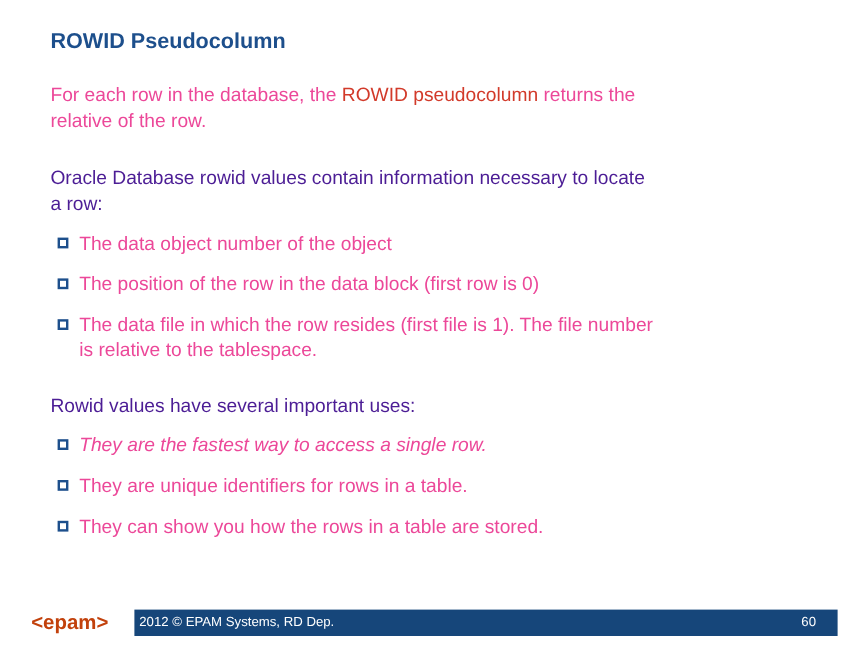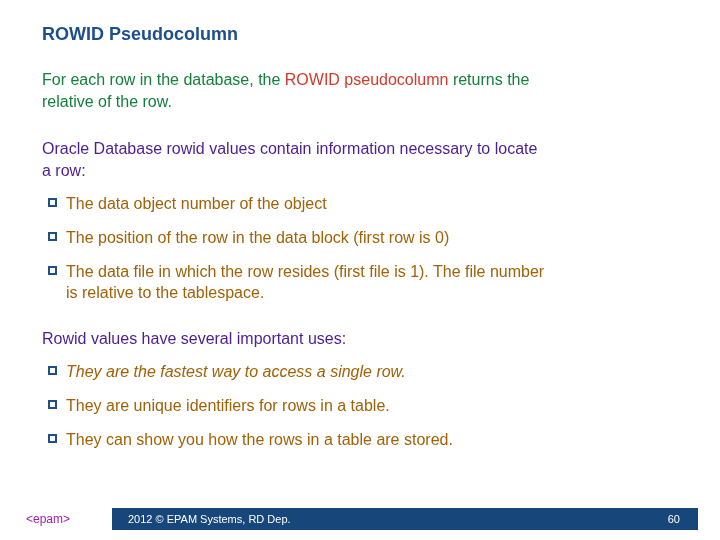--- a/index.html
+++ b/index.html
@@ -21,39 +21,39 @@
     color: #1d4f8c;
     font-size: 18px;
     font-weight: bold;
     margin-bottom: 24px;
   }
   .intro {
     font-size: 16px;
     line-height: 1.35;
     margin-bottom: 26px;
   }
-  .intro .blue { color: #15803d; }
+  .intro .blue { color: #ec4899; }
   .intro .red { color: #d23a2a; }
   .subhead {
     font-size: 16px;
     color: #4c1d95;
     line-height: 1.35;
     margin-bottom: 12px;
   }
   ul.bullets {
     list-style: none;
     padding-left: 6px;
     margin-bottom: 24px;
   }
   ul.bullets li {
     position: relative;
     padding-left: 18px;
     font-size: 16px;
     line-height: 1.35;
-    color: #a16207;
+    color: #ec4899;
     margin-bottom: 12px;
   }
   ul.bullets li::before {
     content: "";
     position: absolute;
     left: 0;
     top: 5px;
     width: 6px;
     height: 6px;
     border: 2px solid #1d4f8c;
@@ -79,41 +79,41 @@
     position: absolute;
     left: 112px;
     right: 22px;
     top: 0;
     height: 22px;
     background: #16467a;
     color: #fff;
     font-size: 11px;
     display: flex;
     align-items: center;
-    padding-left: 16px;
+    padding-left: 4px;
   }
   .footer-bar .pagenum {
     position: absolute;
     right: 18px;
     font-size: 11px;
     color: #fff;
   }
   .logo-wrap {
     position: absolute;
     left: 26px;
     top: -2px;
     height: 26px;
     display: flex;
     align-items: center;
   }
   .logo {
     font-family: "Arial Black", Arial, sans-serif;
-    font-weight: 400;
-    font-size: 12px;
-    color: #a21caf;
+    font-weight: 700;
+    font-size: 17px;
+    color: #c2410c;
     letter-spacing: 0px;
   }
 </style>
 </head>
 <body>
 
 <div class="slide">
 
   <div class="title">ROWID Pseudocolumn</div>
 

